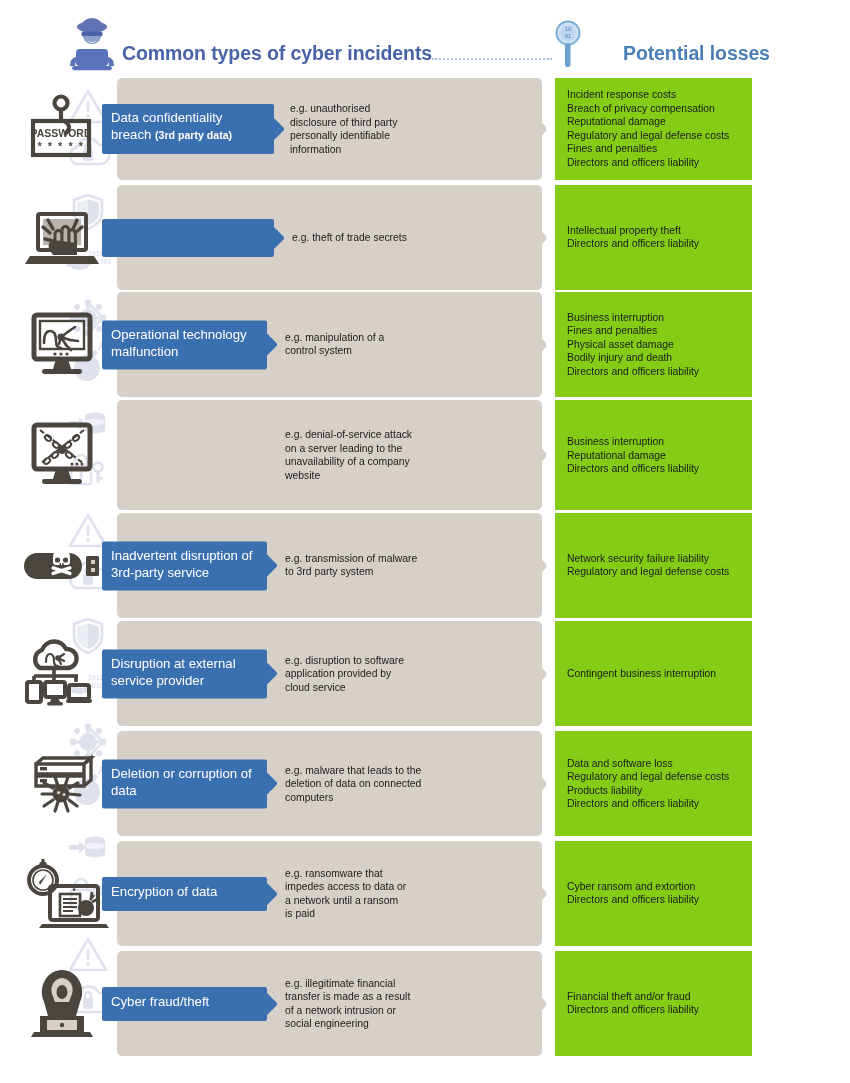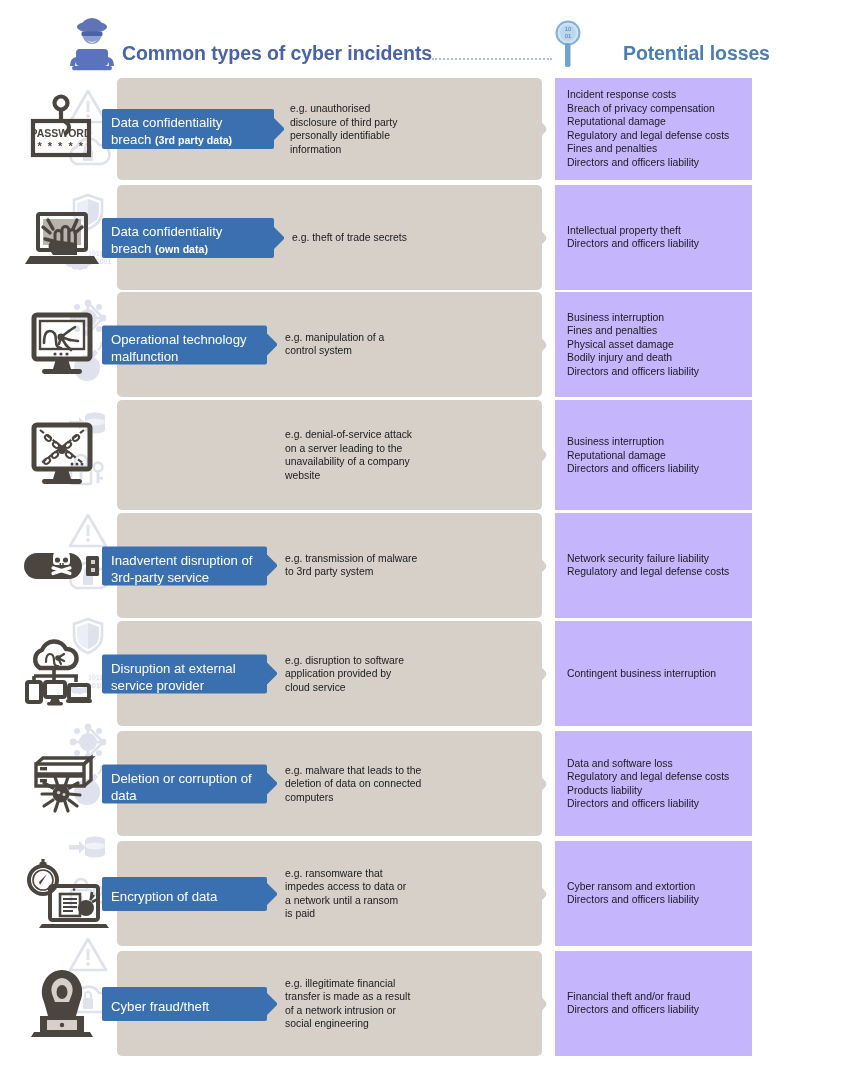--- a/index.html
+++ b/index.html
@@ -44,41 +44,41 @@
     border-radius:5px;
   }
   .beige-arrow{
     position:absolute;left:527px;top:50%;
     transform:translateY(-50%);
     width:22px;height:46px;
   }
   .loss{
     position:absolute;left:555px;top:0;
     width:197px;height:100%;
-    background:#c4b5fd;
+    background:#84cc16;
   }
   .loss-list{
     position:absolute;left:12px;top:50%;
     transform:translateY(-50%);
     width:182px;
     font-size:10.4px;color:#1b1b1b;line-height:13.6px;
   }
   .inc-icon{
     position:absolute;left:14px;top:50%;
     transform:translateY(-50%);
     width:96px;height:72px;
   }
   .label{
     position:absolute;left:102px;top:50%;
     transform:translateY(-50%);
     background:#3a70b0;
     border-radius:2px;
     min-height:38px;
     display:flex;align-items:center;
-    padding:5px 9px 0 9px;
+    padding:5px 9px 10px 9px;
     box-sizing:border-box;
   }
   .label-wing{
     position:absolute;top:50%;transform:translateY(-50%);
     width:11px;height:22px;
   }
   .label-txt{
     color:#ffffff;font-size:13.2px;font-weight:normal;line-height:17px;
   }
   .label-sub{font-size:10.6px;font-weight:bold;}
@@ -381,24 +381,20 @@
         <g stroke="#4a463f" stroke-width="3.4" stroke-linecap="round">
           <path d="M34 18 l5 9"></path>
             <path d="M29 25 l7 6"></path>
             <path d="M31 37 l8 2"></path>
           <path d="M63 18 l-4 9"></path>
             <path d="M68 25 l-7 6"></path>
         </g>
       </svg>
     </div>
     <div class="label" style="left:102px;width:172px">
-      <span class="label-txt">
-        <span>Data confidentiality breach</span>
-        <span class="label-sub">(own data)</span>
-      </span>
       <svg class="label-wing" style="left:172px" viewBox="0 0 11 22">
         <path d="M0 0 L9 9 a2.4 2.4 0 0 1 0 4 L0 22 Z" fill="#3a70b0"></path>
         </svg>
     </div>
     <div class="eg" style="left:292px;width:130px">e.g. theft of trade secrets</div>
     <div class="loss">
       <div class="loss-list">
         <div>Intellectual property theft</div>
         <div>Directors and officers liability</div>
       </div>

